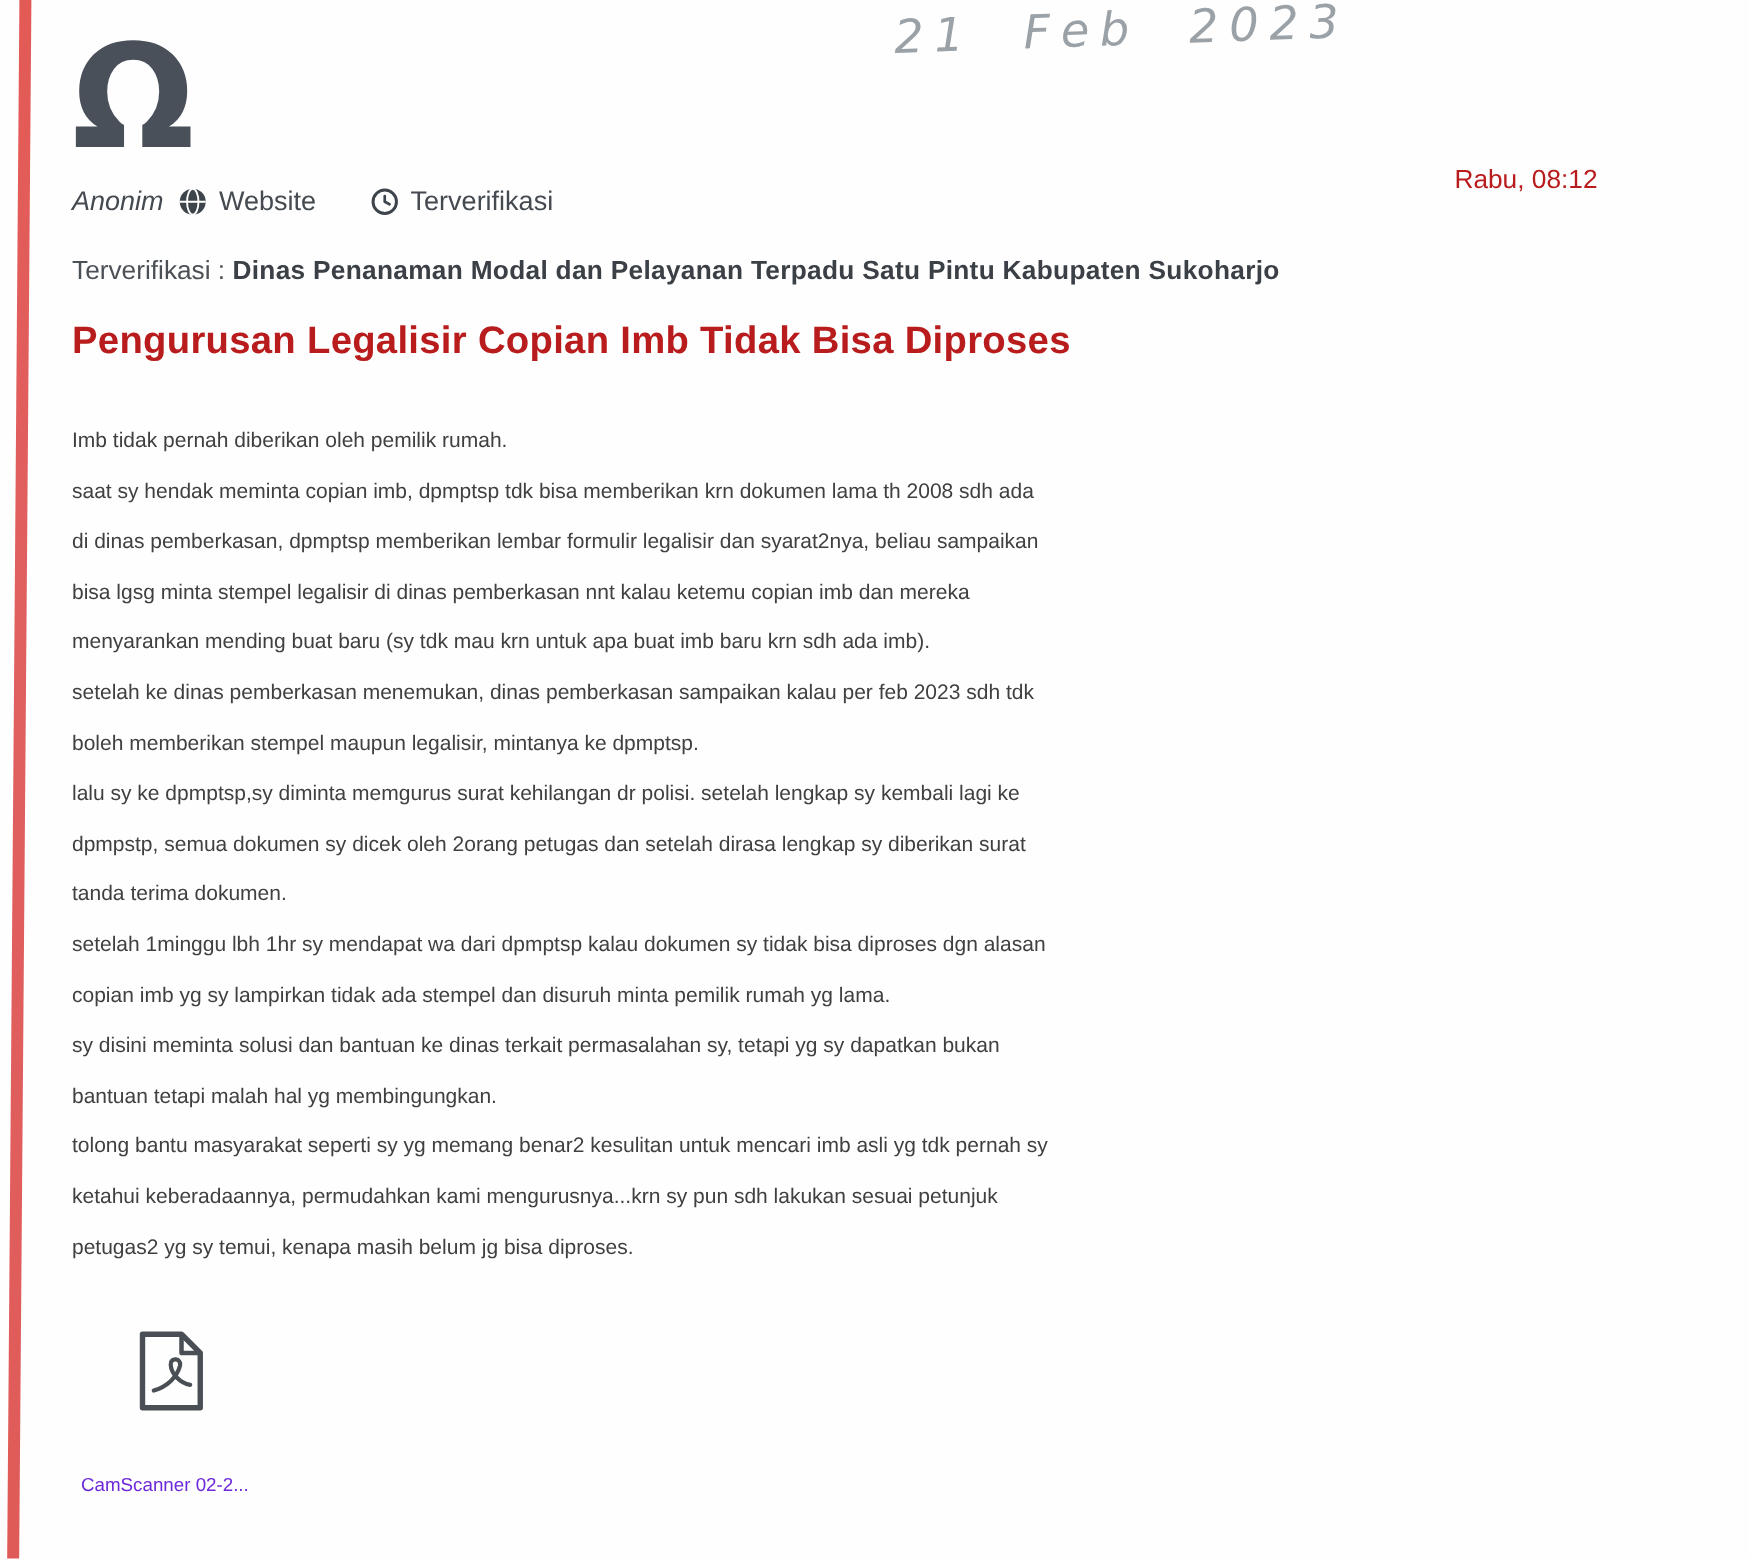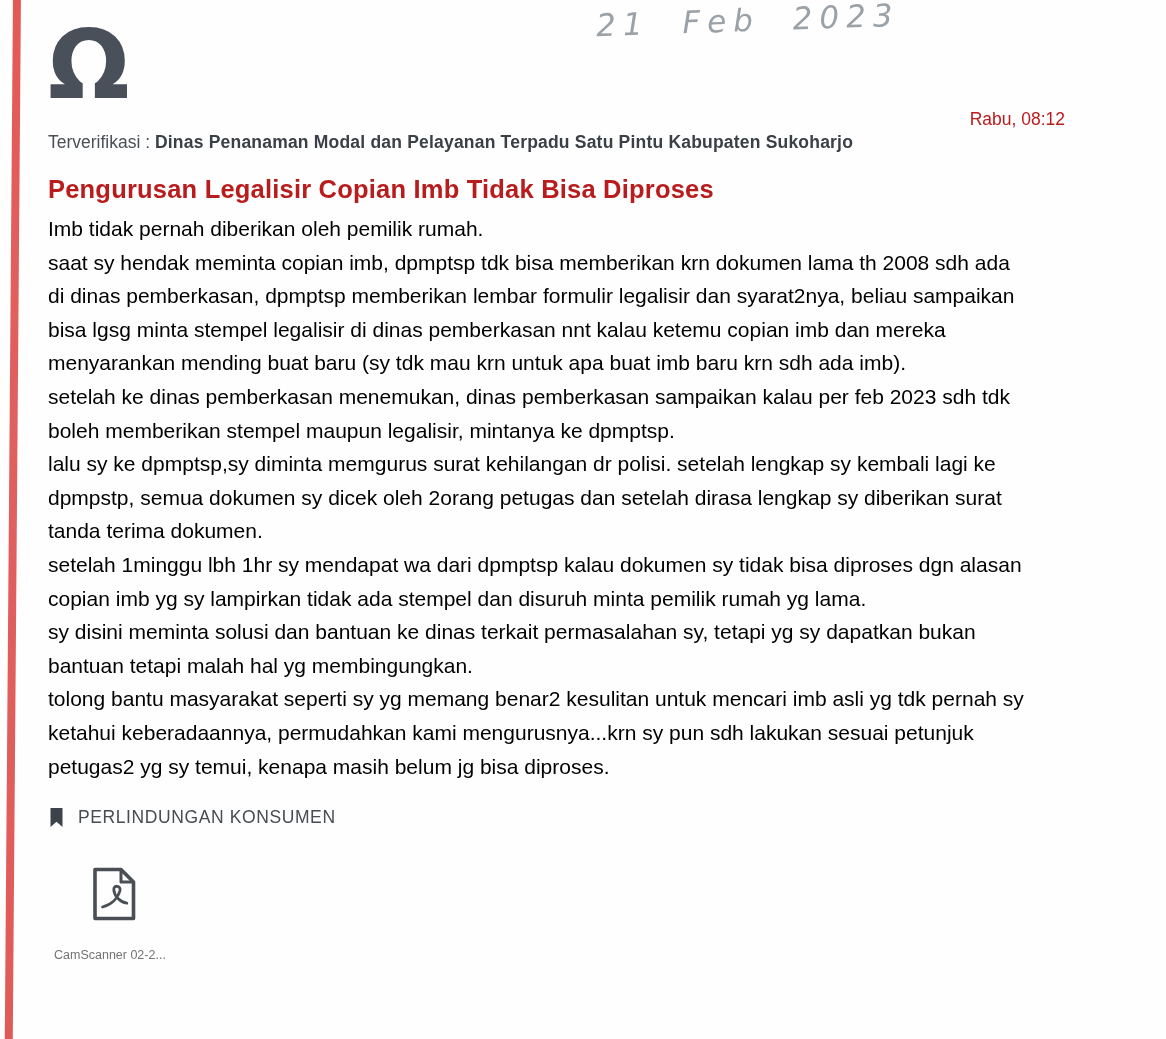--- a/index.html
+++ b/index.html
@@ -48,51 +48,69 @@
   .meta-row .channel { margin-right:36px; }
 
   .disposition { margin-top:24px; font-size:17.5px; color:#4b5056; }
   .disposition b { color:#3b4046; font-weight:700; letter-spacing:0.2px; }
 
   .title {
     margin:22px 0 0 0; font-size:25.5px; font-weight:700;
     color:#b91c1c; letter-spacing:0.2px;
   }
   .body-text {
-    margin-top:8px;
-    font-size:21px; line-height:33.6px;
-    color:#000000;
+    margin-top:35px;
+    font-size:14px; line-height:33.6px;
+    color:#404040;
     white-space:pre-line;
     width:1062px;
   }
   .category-row {
     margin-top:24px; display:flex; align-items:center;
     font-size:17.5px; color:#474d53; letter-spacing:0.6px;
   }
   .category-row .icon { display:inline-flex; margin-right:13px; }
 
   .attachment { margin-top:38px; margin-left:6px; width:140px; }
   .attachment .pdf-icon { margin-left:34px; display:block; cursor:pointer; }
   .attachment .filename {
-    margin-top:22px; font-size:12.5px; color:#737373; white-space:nowrap;
+    margin-top:36px; font-size:12.5px; color:#6d28d9; white-space:nowrap;
   }
 </style>
 </head>
 <body>
 
 <div class="accent-bar"></div>
 
 <div class="handwritten">21 Feb 2023</div>
 
 <div class="timestamp">Rabu, 08:12</div>
 
 <div class="content">
 
   <div class="avatar">Ω</div>
 
+  <div class="meta-row">
+    <span class="author">Anonim</span>
+    <span class="icon">
+      <svg width="19" height="19" viewBox="0 0 18 18">
+        <circle cx="9" cy="9" r="8.2" fill="#3e444b"></circle>
+        <ellipse cx="9" cy="9" rx="3.6" ry="8.2" fill="none" stroke="#fefefe" stroke-width="1.2"></ellipse>
+        <line x1="0.8" y1="9" x2="17.2" y2="9" stroke="#fefefe" stroke-width="1.2"></line>
+      </svg>
+    </span>
+    <span class="channel">Website</span>
+    <span class="icon">
+      <svg width="19" height="19" viewBox="0 0 18 18">
+        <circle cx="9" cy="9" r="7.4" fill="none" stroke="#3e444b" stroke-width="1.9"></circle>
+        <path d="M9 5.4 L9 9 L12 10.6" fill="none" stroke="#3e444b" stroke-width="1.7" stroke-linecap="round"></path>
+      </svg>
+    </span>
+    <span>Terverifikasi</span>
+  </div>
 
   <div class="disposition">
     <span>Terverifikasi : </span><b>Dinas Penanaman Modal dan Pelayanan Terpadu Satu Pintu Kabupaten Sukoharjo</b>
   </div>
 
   <h1 class="title">Pengurusan Legalisir Copian Imb Tidak Bisa Diproses</h1>
 
   <div class="body-text">Imb tidak pernah diberikan oleh pemilik rumah.
 saat sy hendak meminta copian imb, dpmptsp tdk bisa memberikan krn dokumen lama th 2008 sdh ada
 di dinas pemberkasan, dpmptsp memberikan lembar formulir legalisir dan syarat2nya, beliau sampaikan
@@ -104,28 +122,20 @@
 dpmpstp, semua dokumen sy dicek oleh 2orang petugas dan setelah dirasa lengkap sy diberikan surat
 tanda terima dokumen.
 setelah 1minggu lbh 1hr sy mendapat wa dari dpmptsp kalau dokumen sy tidak bisa diproses dgn alasan
 copian imb yg sy lampirkan tidak ada stempel dan disuruh minta pemilik rumah yg lama.
 sy disini meminta solusi dan bantuan ke dinas terkait permasalahan sy, tetapi yg sy dapatkan bukan
 bantuan tetapi malah hal yg membingungkan.
 tolong bantu masyarakat seperti sy yg memang benar2 kesulitan untuk mencari imb asli yg tdk pernah sy
 ketahui keberadaannya, permudahkan kami mengurusnya...krn sy pun sdh lakukan sesuai petunjuk
 petugas2 yg sy temui, kenapa masih belum jg bisa diproses.</div>
 
-  <div class="category-row">
-    <span class="icon">
-      <svg width="17" height="21" viewBox="0 0 17 21">
-        <path d="M2.5 1 h12 v19 l-6 -5.2 -6 5.2 z" fill="#3d434a"></path>
-      </svg>
-    </span>
-    <span>PERLINDUNGAN KONSUMEN</span>
-  </div>
 
   <div class="attachment">
     <span class="pdf-icon">
       <svg width="52" height="56" viewBox="0 0 52 56">
         <path d="M7 3.5 h26 l12.5 12.5 v36.5 h-38.5 z" fill="none" stroke="#4a4f55" stroke-width="3.6" stroke-linejoin="round"></path>
         <path d="M33 3.5 v12.5 h12.5" fill="none" stroke="#4a4f55" stroke-width="3" stroke-linejoin="round"></path>
         <path d="M14.5 41 c9 -2.5 15.5 -9 17.5 -16.5 c1.2 -5 -6.5 -6 -6.2 -0.8 c0.4 6.5 6.5 12.5 13 13.5" fill="none" stroke="#4a4f55" stroke-width="2.8" stroke-linecap="round"></path>
       </svg>
     </span>
     <div class="filename">CamScanner 02-2...</div>

